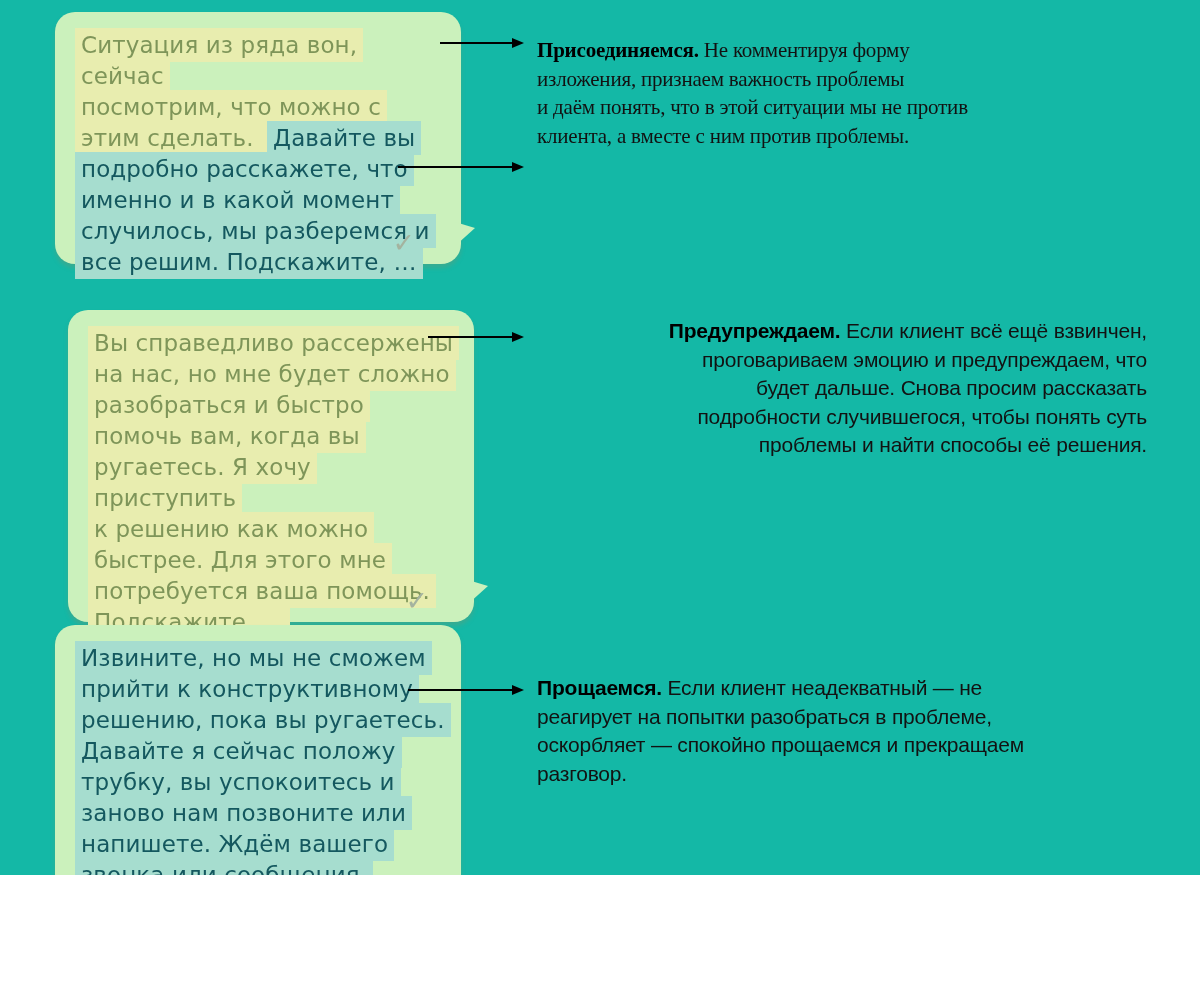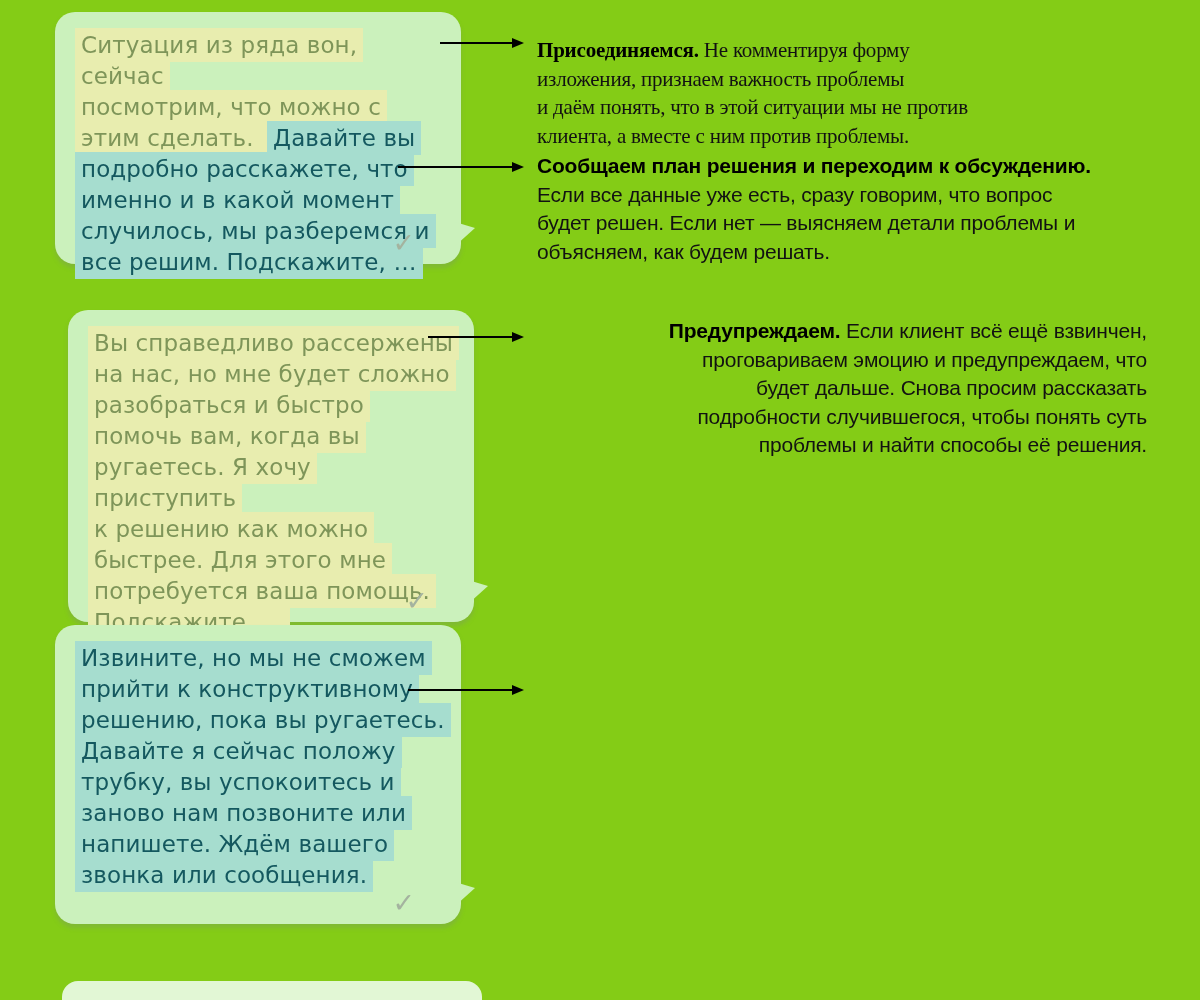--- a/index.html
+++ b/index.html
@@ -1,19 +1,19 @@
 <!DOCTYPE html>
 <html><head>
 <meta charset="utf-8">
 <style>
   html,body{margin:0;padding:0;background:#ffffff;}
   .canvas{
     position:relative;
-    width:1200px;height:1000px;
-    background:#84cc16;
+    width:1200px;height:875px;
+    background:#14b8a6;
     font-family:"DejaVu Sans", sans-serif;
     overflow:hidden;
   }
 
   
   .bubble{
     position:absolute;
     left:55px;
     width:406px;
     background:#cbf1bc;
@@ -160,25 +160,25 @@
   <svg class="arrow" id="arrow4" viewBox="0 0 116 14">
     <line x1="0" y1="7" x2="105" y2="7"></line>
       <polygon points="104,2 116,7 104,12"></polygon>
   </svg>
 
   <div class="ann" id="ann1"><b>Присоединяемся.</b><span class="body"> Не комментируя форму
 изложения, признаем важность проблемы
 и даём понять, что в этой ситуации мы не против
 клиента, а вместе с ним против проблемы.</span></div>
 
-  <div class="ann" id="ann2"><b>Сообщаем план решения и переходим к обсуждению.</b><span class="body">
-Если все данные уже есть, сразу говорим, что вопрос
-будет решен. Если нет — выясняем детали проблемы и
-объясняем, как будем решать.</span></div>
 
   <div class="ann" id="ann3"><b>Предупреждаем.</b><span class="body"> Если клиент всё ещё взвинчен,
 проговариваем эмоцию и предупреждаем, что
 будет дальше. Снова просим рассказать
 подробности случившегося, чтобы понять суть
 проблемы и найти способы её решения.</span></div>
 
+  <div class="ann" id="ann4"><b>Прощаемся.</b><span class="body"> Если клиент неадекватный — не
+реагирует на попытки разобраться в проблеме,
+оскорбляет — спокойно прощаемся и прекращаем
+разговор.</span></div>
 
 </div>
 
 </body></html>

